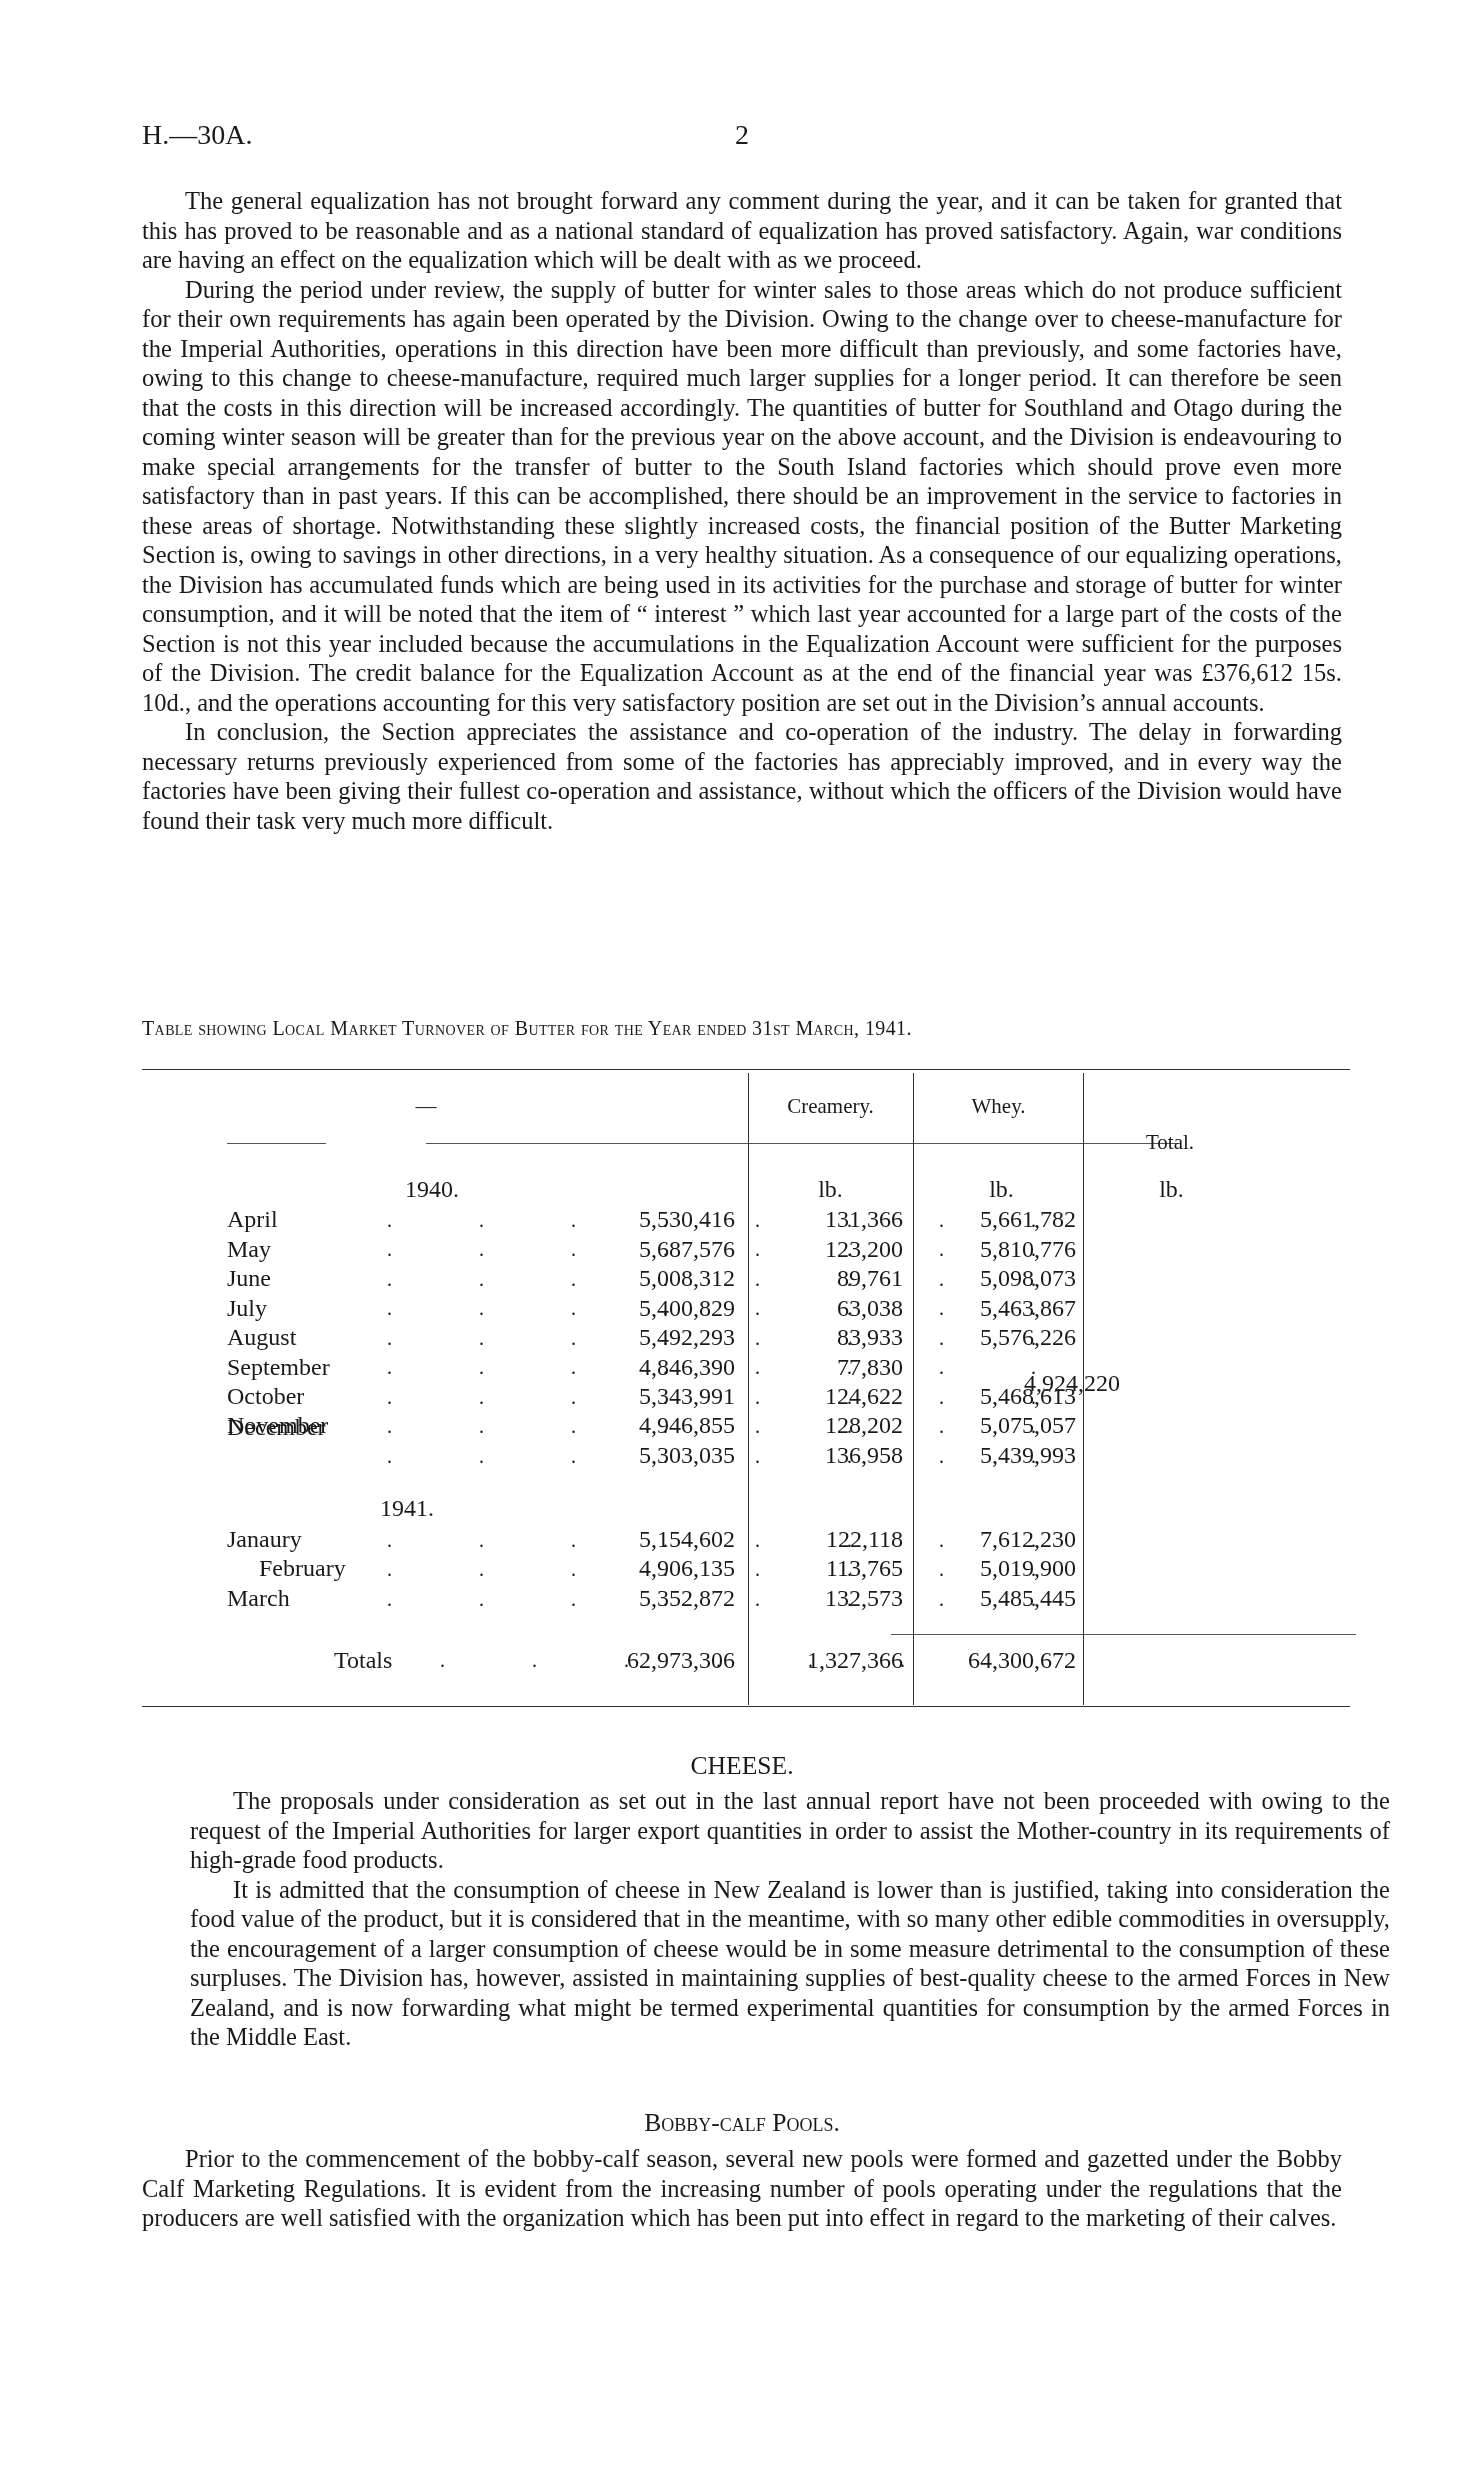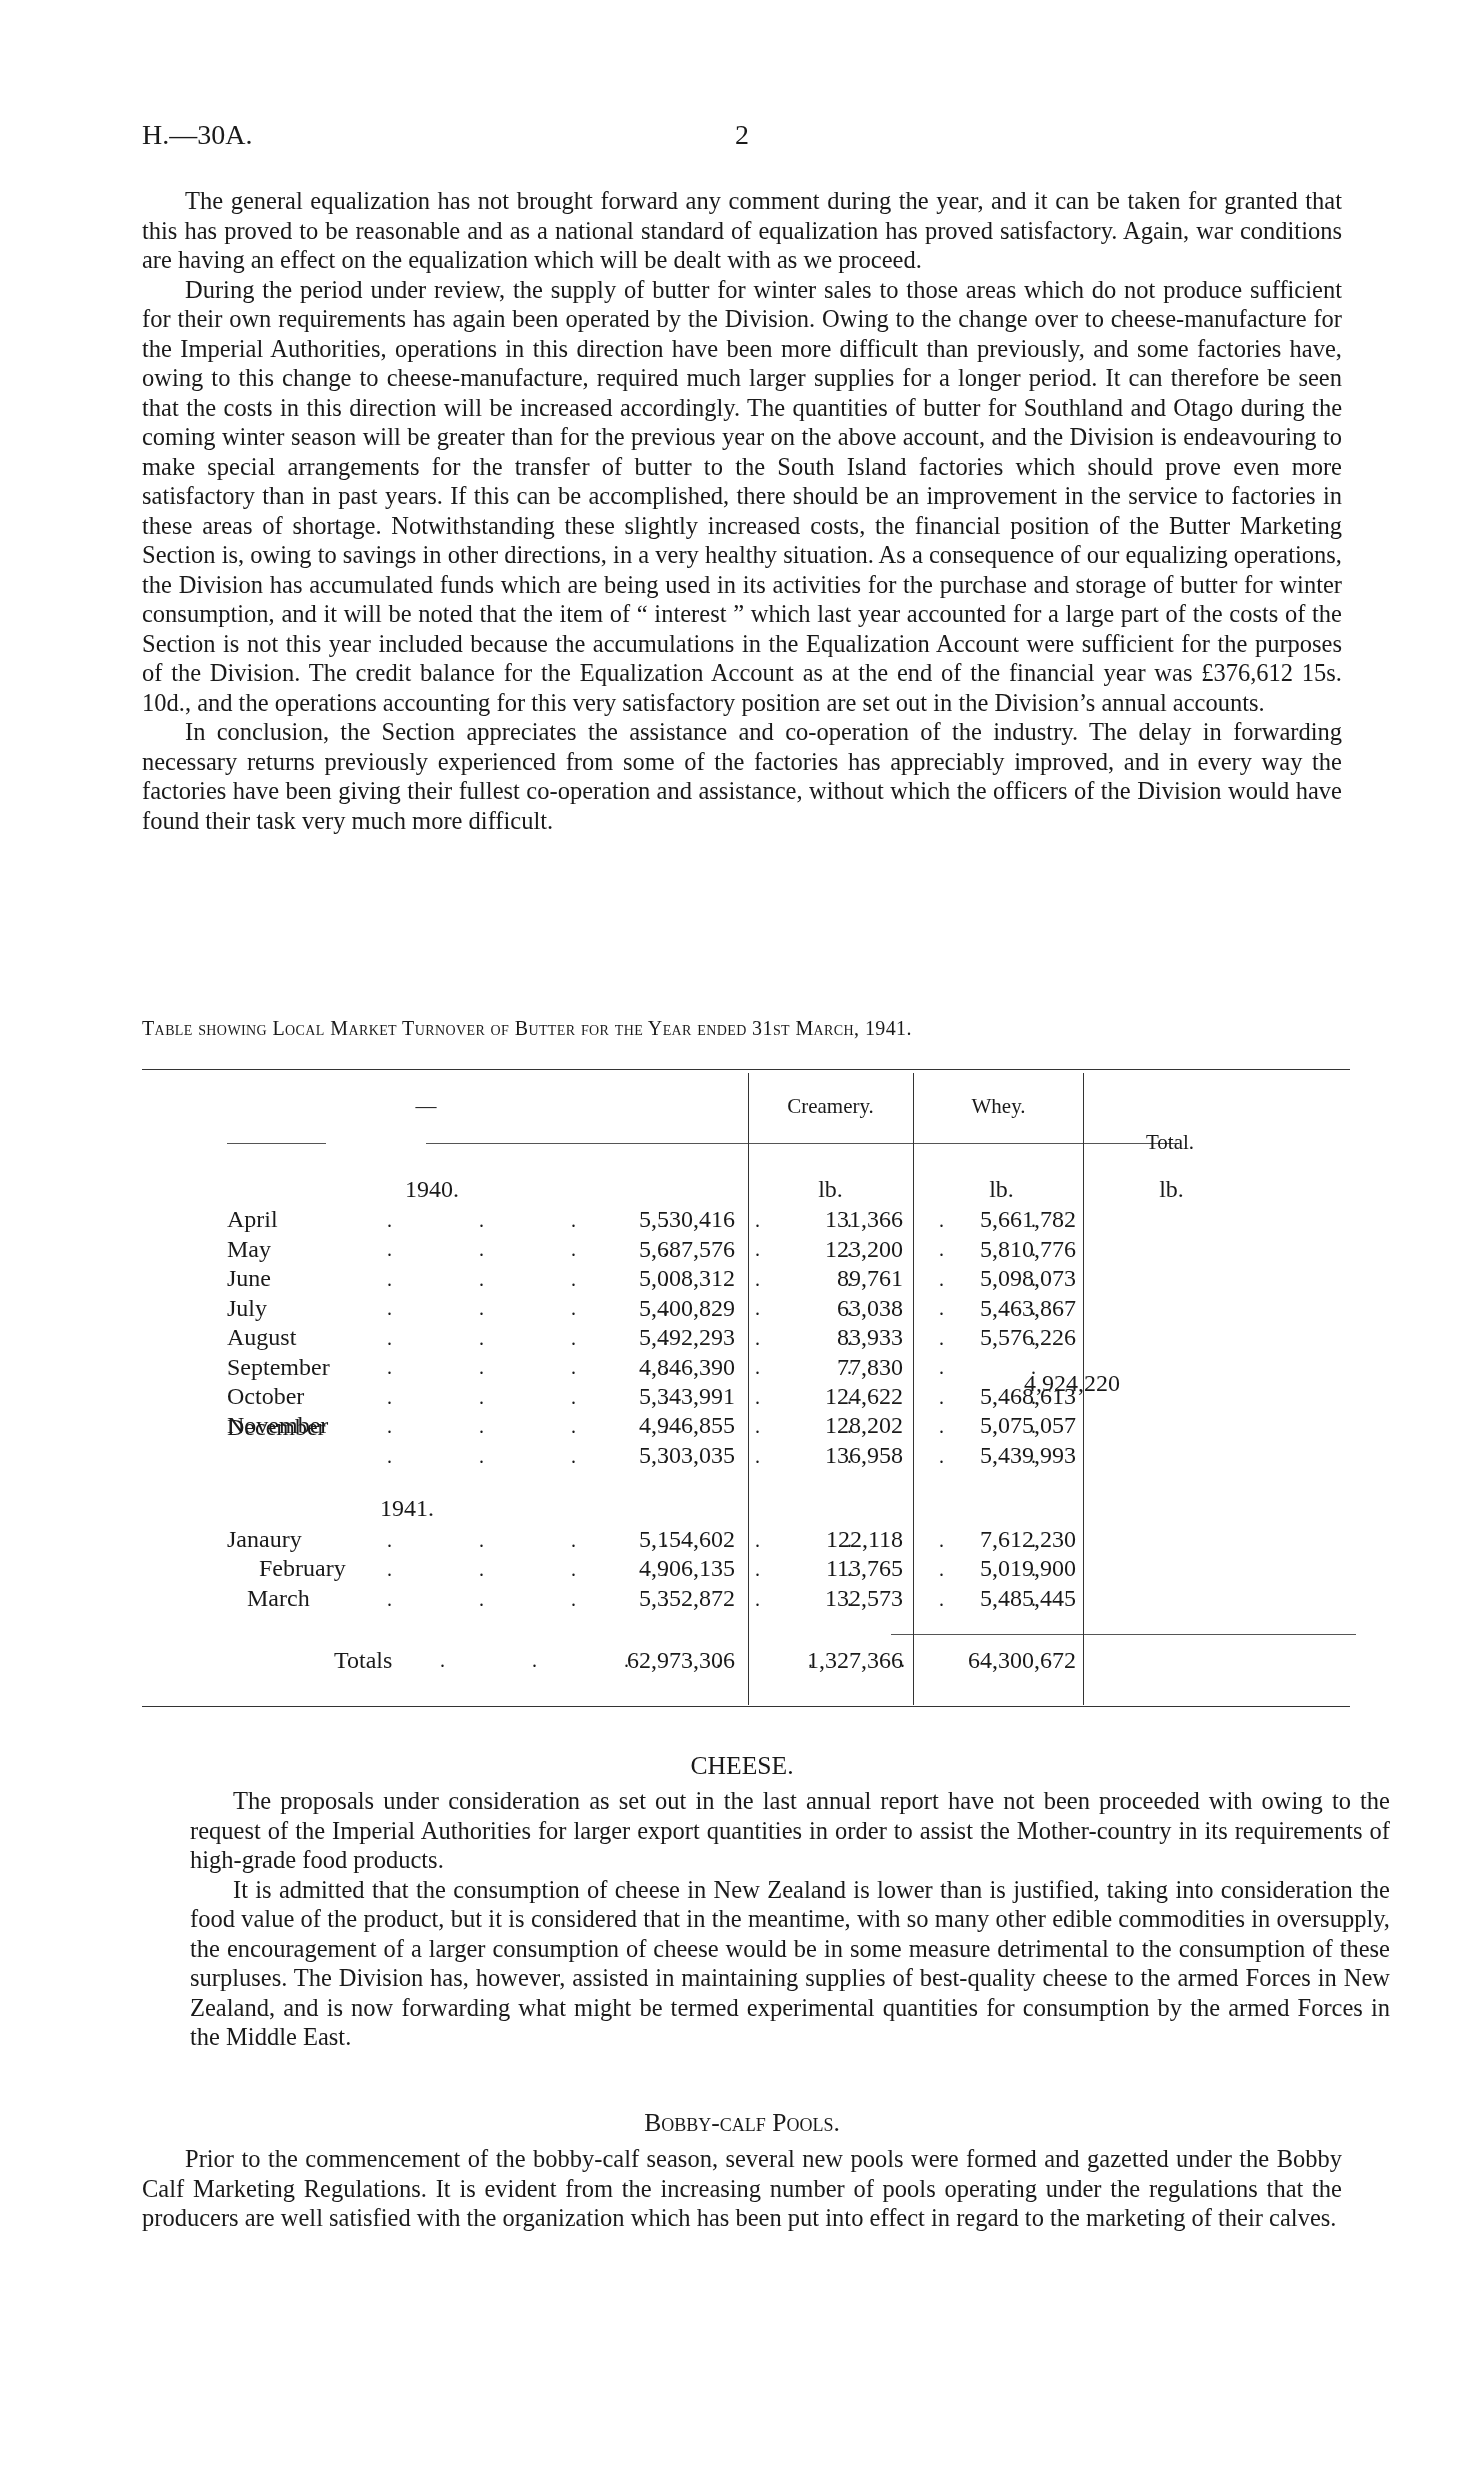--- a/index.html
+++ b/index.html
@@ -143,21 +143,21 @@
           <div class="dots" style="left:245px;top:1529px;">. . . . . . . .</div>
         </div>
         <div>
           <div class="cell" style="left:85px;top:1555px;margin-left:32px;">February</div>
           <div class="cell num" style="left:430px;top:1555px;">4,906,135</div>
           <div class="cell num" style="left:598px;top:1555px;">113,765</div>
           <div class="cell num" style="left:771px;top:1555px;">5,019,900</div>
           <div class="dots" style="left:245px;top:1558px;">. . . . . . . .</div>
         </div>
         <div>
-          <div class="cell" style="left:85px;top:1585px;margin-left:20px;">March</div>
+          <div class="cell" style="left:85px;top:1585px;">March</div>
           <div class="cell num" style="left:430px;top:1585px;">5,352,872</div>
           <div class="cell num" style="left:598px;top:1585px;">132,573</div>
           <div class="cell num" style="left:771px;top:1585px;">5,485,445</div>
           <div class="dots" style="left:245px;top:1588px;">. . . . . . . .</div>
         </div>
       </div>
 
     <div class="cell" style="left:192px;top:1647px;">Totals</div>
     <div class="dots" style="left:298px;top:1649px;">. . . . . .</div>
     <div class="cell num" style="left:430px;top:1647px;">62,973,306</div>

